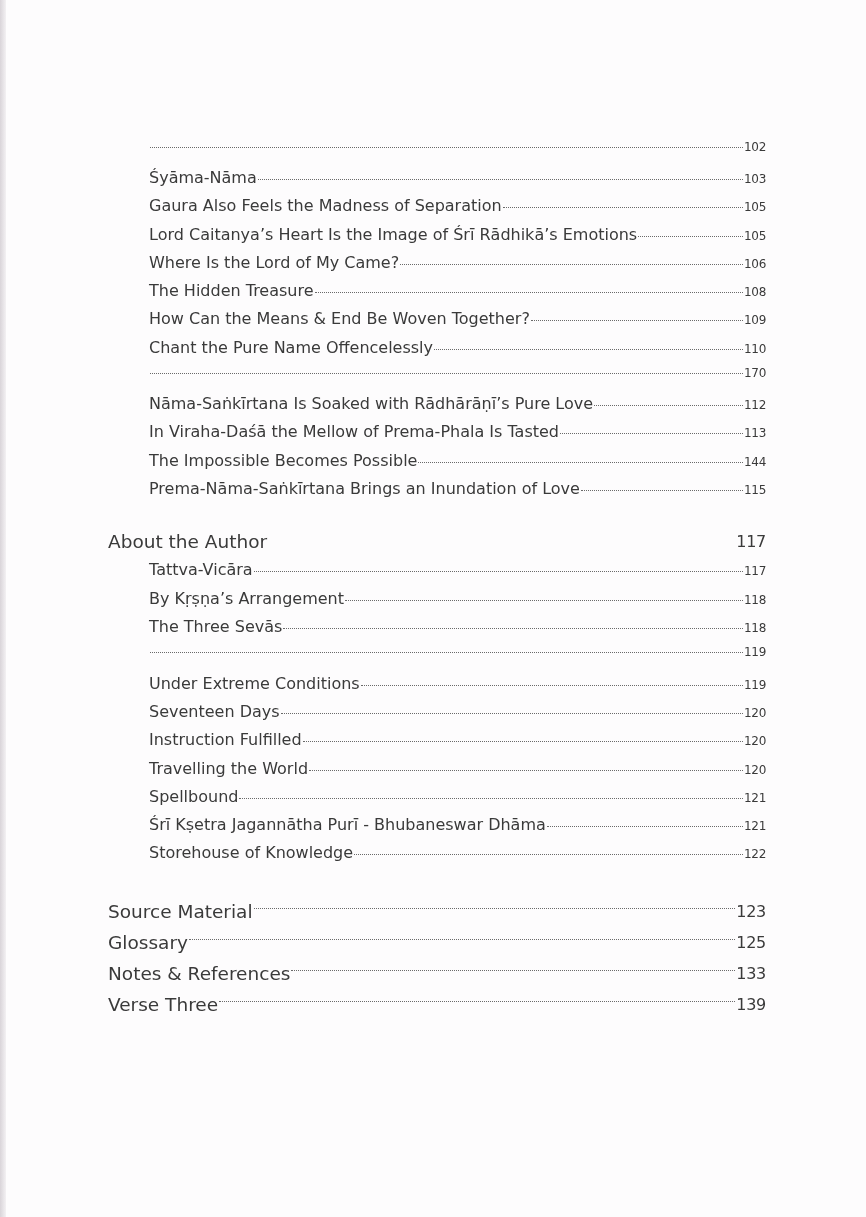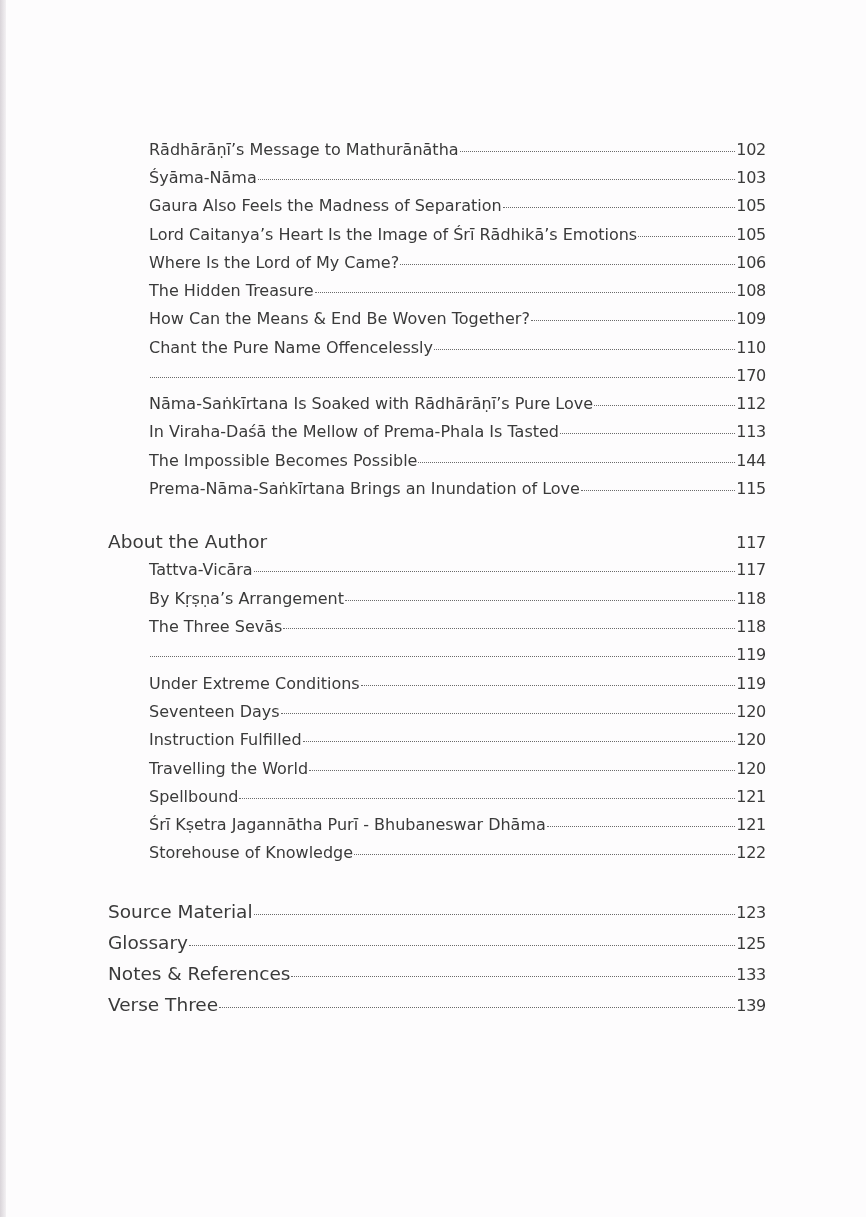--- a/index.html
+++ b/index.html
@@ -17,40 +17,39 @@
   }
   .toc {
     position: absolute; left: 0; top: 0; width: 866px;
   }
   .row {
     position: absolute;
     display: flex; align-items: baseline;
     white-space: nowrap;
   }
   .row.sub { left: 149px; width: 617px; font-size: 16px; }
-  .row.main { left: 108px; width: 658px; font-size: 18.5px; }
+  .row.main { left: 108px; width: 658px; font-size: 18.5px; align-items: center; }
   .row .title { flex: 0 0 auto; }
   .row .leader {
     flex: 1 1 auto; overflow: hidden; margin: 0 1px;
     border-bottom: 1.5px dotted #6a6a6a;
     height: 0; transform: translateY(-3px);
   }
   .row .leader.none { border-bottom: none; }
-  .row .page { flex: 0 0 auto; font-size: 16px; letter-spacing: -0.3px; }
+  .row .page { flex: 0 0 auto; font-size: 12px; letter-spacing: -0.3px; }
   .row.main .page { font-size: 16px; }
 </style>
 </head>
 <body>
 
 <div class="left-edge"></div>
 
 <div class="toc">
 
   <div class="row sub" style="top:140px">
-      <span class="title">Rādhārāṇī’s Message to Mathurānātha</span>
       <span class="leader"></span>
       <span class="page">102</span>
     </div>
   <div class="row sub" style="top:168px">
       <span class="title">Śyāma-Nāma</span>
       <span class="leader"></span>
       <span class="page">103</span>
     </div>
   <div class="row sub" style="top:196px">
       <span class="title">Gaura Also Feels the Madness of Separation</span>

